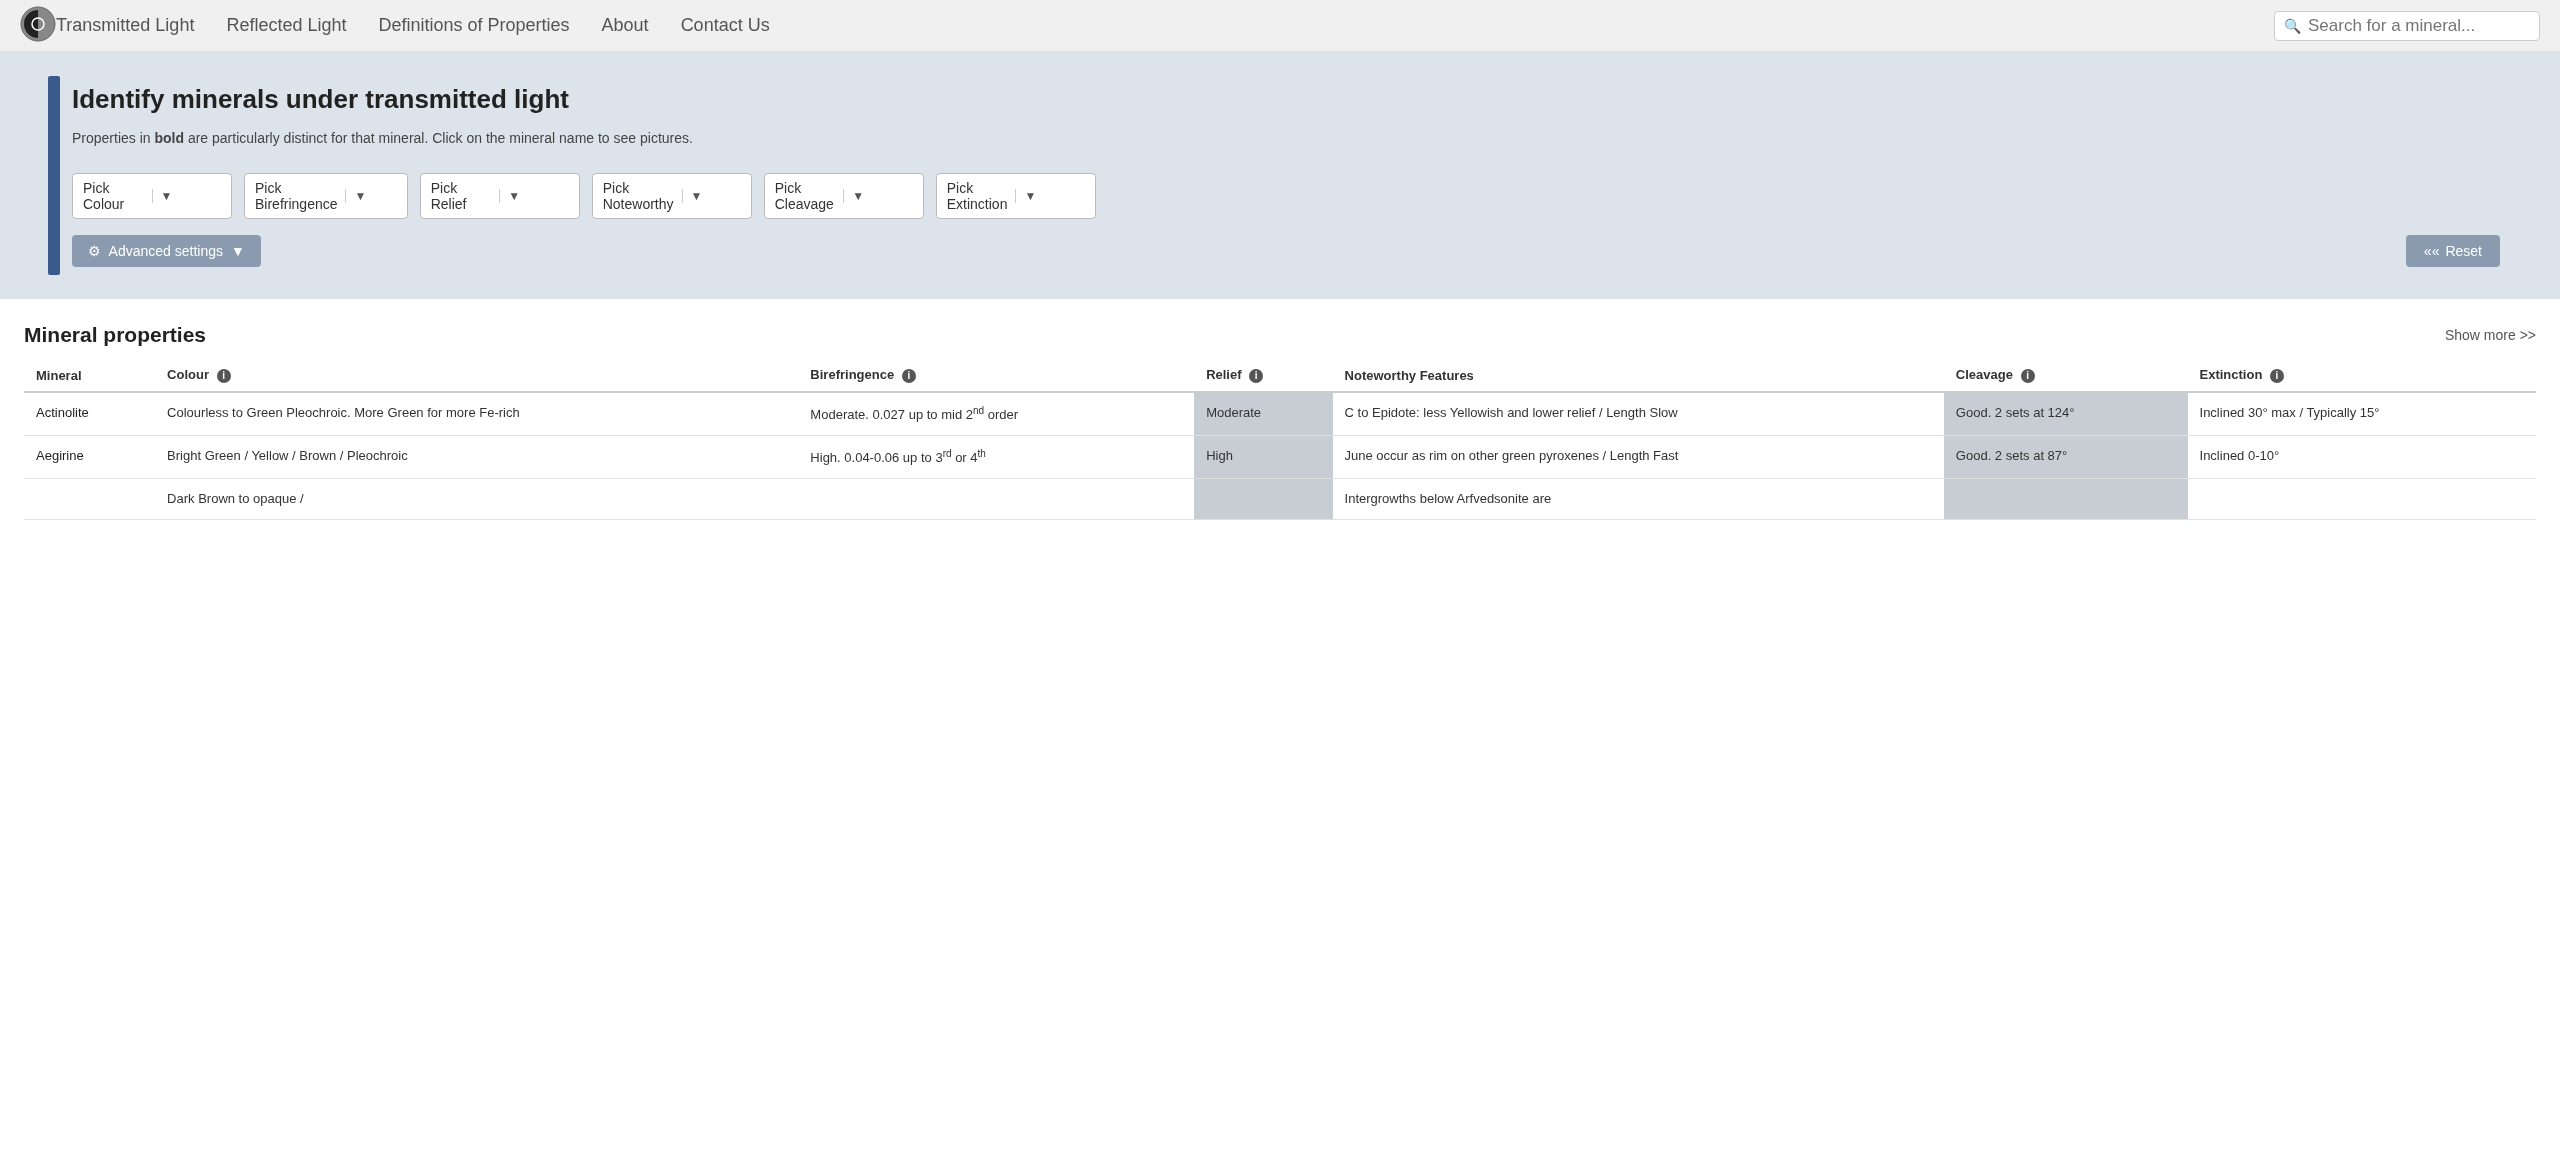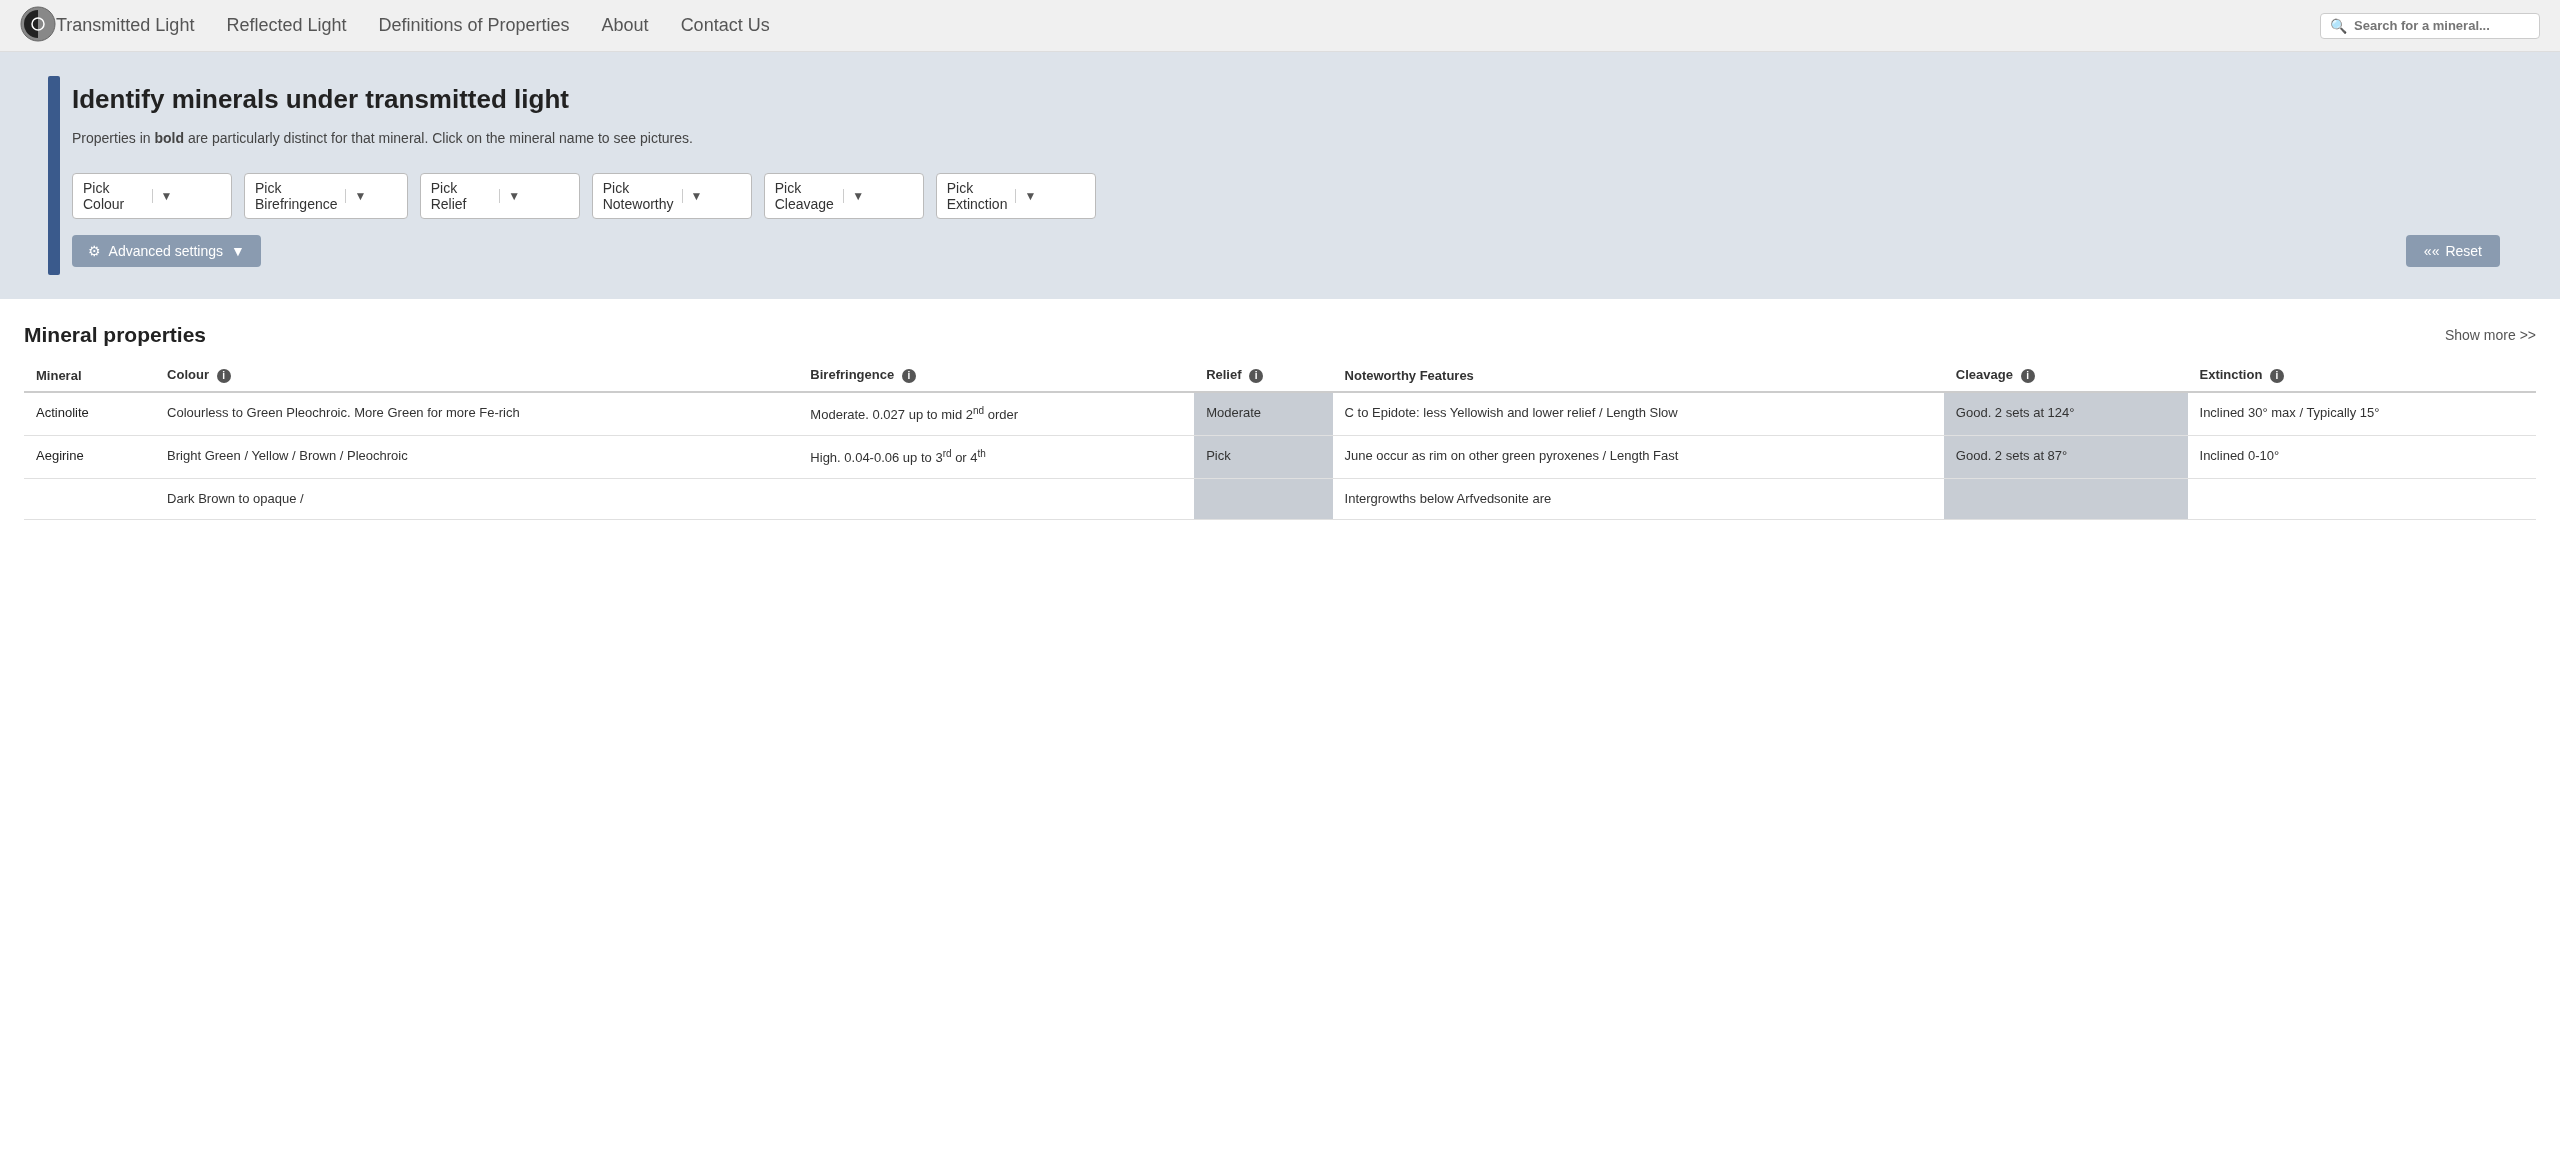--- a/index.html
+++ b/index.html
@@ -31,25 +31,24 @@
       border: 1px solid #ccc;
       border-radius: 4px;
       padding: 4px 10px;
       background: #fff;
       gap: 6px;
       min-width: 220px;
     }
     .nav-search input {
       border: none;
       outline: none;
-      font-size: 13px;
+      font-size: 17px;
       color: #b91c1c;
       width: 100%;
       background: transparent;
-      font-weight: bold;
     }
 
     
     .hero {
       background: #dde3ea;
       padding: 32px 60px 32px 36px;
       display: flex;
       gap: 0;
       position: relative;
     }
@@ -336,21 +335,21 @@
         <td class="cell-shaded">Moderate</td>
         <td>C to Epidote: less Yellowish and lower relief / Length Slow</td>
         <td class="cell-shaded">Good. 2 sets at 124°</td>
         <td>Inclined 30° max / Typically 15°</td>
       </tr>
 
       <tr>
         <td class="mineral-name">Aegirine</td>
         <td>Bright Green / Yellow / Brown / Pleochroic</td>
         <td>High. 0.04-0.06 up to 3<sup>rd</sup> or 4<sup>th</sup></td>
-        <td class="cell-shaded">Pick</td>
+        <td class="cell-shaded">High</td>
         <td>June occur as rim on other green pyroxenes / Length Fast</td>
         <td class="cell-shaded">Good. 2 sets at 87°</td>
         <td>Inclined 0-10°</td>
       </tr>
 
       <tr>
         <td></td>
         <td>Dark Brown to opaque /</td>
         <td></td>
         <td class="cell-shaded"></td>

